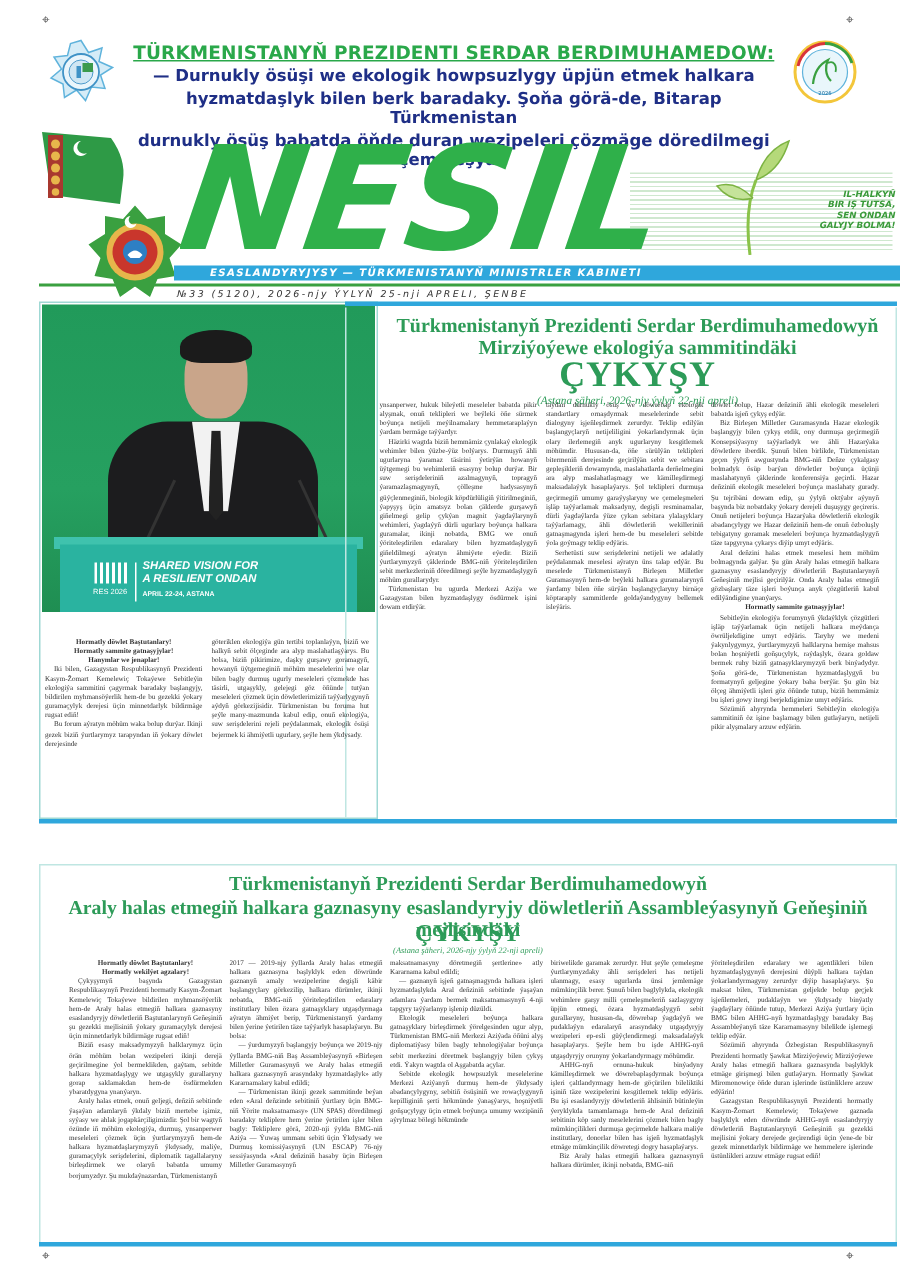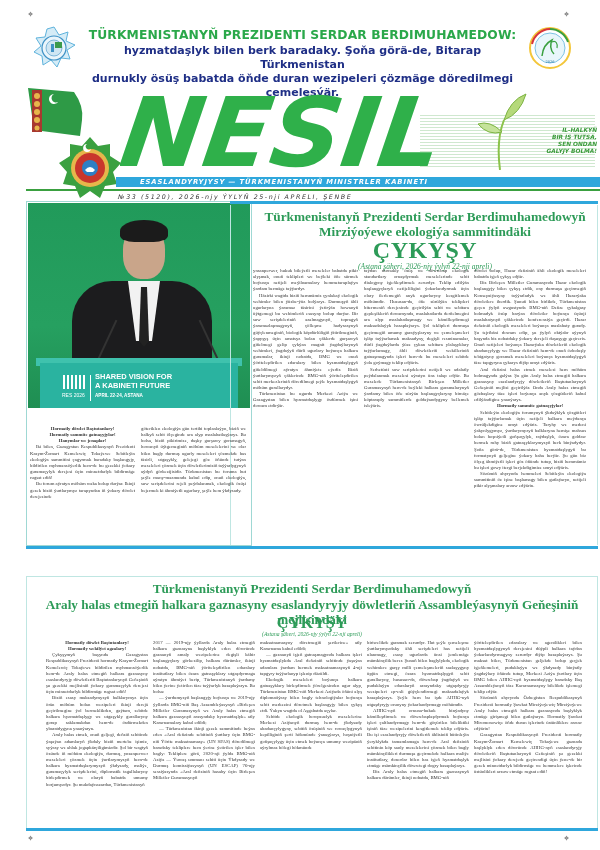--- a/index.html
+++ b/index.html
@@ -6,21 +6,21 @@
   html, body { width: 600px; height: 850px; background: #fff; overflow: hidden; }
   body { position: relative; font-family: "Liberation Serif", serif; color: #222; }
 
   .reg-mark { position: absolute; font-size: 9px; color: #555; font-family: "DejaVu Sans", sans-serif; }
 
   
   .masthead { position: absolute; left: 0; top: 0; width: 600px; height: 200px; }
   .emblem-left { position: absolute; left: 32px; top: 26px; width: 44px; height: 44px; }
   .emblem-right { position: absolute; left: 528px; top: 26px; width: 44px; height: 44px; }
   .quote-block { position: absolute; left: 80px; top: 28px; width: 445px; text-align: center; font-family: "DejaVu Sans", sans-serif; font-weight: bold; }
-  .quote-title { color: #2aa84a; font-size: 12.3px; letter-spacing: 0.1px; line-height: 15px; }
+  .quote-title { color: #2aa84a; font-size: 12.3px; letter-spacing: 0.1px; line-height: 15px; text-decoration: underline; }
   .quote-text { color: #1f2f86; font-size: 11px; line-height: 13.5px; margin-top: 1px; }
 
   .flag { position: absolute; left: 26px; top: 86px; width: 62px; height: 64px; }
   .nesil-logo { position: absolute; left: 120px; top: 90px; width: 340px; height: 80px; }
   .lines-bg { position: absolute; left: 420px; top: 115px; width: 175px; height: 52px;
     background: repeating-linear-gradient(to bottom, #cfe8cf 0 1px, transparent 1px 3px); }
   .sprout { position: absolute; left: 470px; top: 90px; width: 60px; height: 80px; }
   .slogan { position: absolute; left: 505px; top: 127px; width: 92px; text-align: right; font-family: "DejaVu Sans", sans-serif;
     font-weight: bold; font-style: italic; color: #3a9a3a; font-size: 5.8px; line-height: 7px; }
   .medal { position: absolute; left: 57px; top: 136px; width: 66px; height: 66px; }
@@ -42,21 +42,21 @@
   .person-shirt { position: absolute; left: 100px; top: 78px; width: 32px; height: 60px; background: #f2f2f2; clip-path: polygon(0 0, 100% 0, 75% 100%, 25% 100%); }
   .person-tie { position: absolute; left: 111px; top: 84px; width: 10px; height: 60px; background: #222; clip-path: polygon(20% 0, 80% 0, 100% 90%, 50% 100%, 0 90%); }
   .mic-l { position: absolute; left: 78px; top: 115px; width: 2px; height: 45px; background: #333; transform: rotate(25deg); }
   .mic-r { position: absolute; left: 180px; top: 115px; width: 2px; height: 45px; background: #333; transform: rotate(-25deg); }
   .podium { position: absolute; left: 12px; top: 160px; width: 198px; height: 50px; background: #2ab3a0; }
   .podium-top { position: absolute; left: 8px; top: 155px; width: 206px; height: 8px; background: #3fc2ad; }
   .podium-logo { position: absolute; left: 35px; top: 172px; width: 22px; height: 14px;
     background: repeating-linear-gradient(90deg, #fff 0 2px, transparent 2px 4px); }
   .podium-logo-txt { position: absolute; left: 34px; top: 189px; font-family: "Liberation Sans", sans-serif; font-size: 5px; color: #fff; }
   .podium-div { position: absolute; left: 62px; top: 172px; width: 1px; height: 26px; background: #fff; }
-  .podium-text { position: absolute; left: 67px; top: 170px; font-family: "Liberation Sans", sans-serif; color: #fff; font-size: 7.5px; line-height: 8.5px; font-weight: bold; }
+  .podium-text { position: absolute; left: 67px; top: 170px; font-family: "Liberation Sans", sans-serif; color: #fff; font-size: 7.5px; line-height: 8.5px; font-weight: bold; font-style: italic; }
   .podium-sub { position: absolute; left: 67px; top: 190px; font-family: "Liberation Sans", sans-serif; color: #fff; font-size: 4.6px; font-weight: bold; }
 
   .a1-topbar { position: absolute; left: 230px; top: 201px; width: 368px; height: 3px; background: #2fa7dc; }
   .a1-box { position: absolute; left: 230px; top: 205px; width: 368px; height: 340px; border-left: 1px solid #bfe6e2; border-right: 1px solid #bfe6e2; }
   .a1-bottom { position: absolute; left: 26px; top: 546px; width: 572px; height: 3px; background: #2fa7dc; }
 
   .a1-title { position: absolute; left: 252px; top: 209px; width: 346px; text-align: center; color: #2d9b58; font-weight: bold; font-size: 13.3px; line-height: 15px; }
   .a1-cykys { position: absolute; left: 252px; top: 238px; width: 346px; text-align: center; color: #2d9b58; font-weight: bold; font-size: 24px; line-height: 24px; letter-spacing: 0.5px; }
   .a1-dateline { position: absolute; left: 252px; top: 262px; width: 346px; text-align: center; color: #2d9b58; font-style: italic; font-size: 7.5px; }
 
@@ -83,20 +83,21 @@
   <svg class="emblem-left" viewBox="0 0 44 44">
     <polygon points="22,1 27,9 36,6 34,15 43,19 35,24 38,33 29,32 25,41 19,34 11,39 10,30 2,26 9,20 4,12 13,11 15,3" fill="#d5ecf7" stroke="#5fb3dc" stroke-width="1"></polygon>
     <circle cx="22" cy="22" r="12" fill="#eaf5fb" stroke="#3f92c6" stroke-width="1.2"></circle>
     <circle cx="22" cy="22" r="8" fill="#cfe6f3" stroke="#3f92c6" stroke-width="0.6"></circle>
     <rect x="23" y="16" width="7" height="6" fill="#3b9a4c"></rect>
     <rect x="19" y="18" width="3" height="8" fill="#3f92c6"></rect>
   </svg>
 
   <div class="quote-block">
     <div class="quote-title">TÜRKMENISTANYŇ PREZIDENTI SERDAR BERDIMUHAMEDOW:</div>
+    <div class="quote-text">— Durnukly ösüşi we ekologik howpsuzlygy üpjün etmek halkara</div>
     <div class="quote-text">hyzmatdaşlyk bilen berk baradaky. Şoňa görä-de, Bitarap Türkmenistan</div>
     <div class="quote-text">durnukly ösüş babatda öňde duran wezipeleri çözmäge döredilmegi çemeleşýär.</div>
   </div>
 
   <svg class="emblem-right" viewBox="0 0 44 44">
     <circle cx="22" cy="22" r="20" fill="#fff" stroke="#f3c63a" stroke-width="2"></circle>
     <path d="M4 18 A19 19 0 0 1 22 3" stroke="#d9343a" stroke-width="2" fill="none"></path>
     <path d="M22 3 A19 19 0 0 1 40 16" stroke="#3aa040" stroke-width="2" fill="none"></path>
     <circle cx="22" cy="22" r="15" fill="#e9f6fb" stroke="#5fb3dc" stroke-width="0.8"></circle>
     <path d="M14 30 C15 20, 20 16, 24 14 C22 18, 22 24, 26 28" stroke="#3aa040" stroke-width="1.5" fill="none"></path>
@@ -158,21 +159,21 @@
   <div class="person-hair"></div>
   <div class="mic-l"></div>
   <div class="mic-r"></div>
   <div class="podium-top"></div>
   <div class="podium"></div>
   <div class="podium-logo"></div>
   <div class="podium-logo-txt">RES 2026</div>
   <div class="podium-div"></div>
   <div class="podium-text">
     <div>SHARED VISION FOR</div>
-    <div>A KABINETI FUTURE</div>
+    <div>A RESILIENT ONDAN</div>
   </div>
   <div class="podium-sub">APRIL 22-24, ASTANA</div>
 </div>
 
 <div class="a1-topbar"></div>
 <div class="a1-box"></div>
 <div class="a1-bottom"></div>
 
 <div class="a1-title">
   <div>Türkmenistanyň Prezidenti Serdar Berdimuhamedowyň</div>

